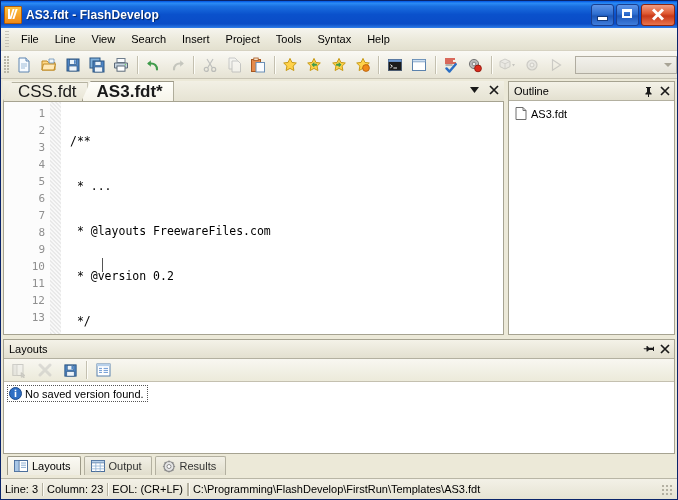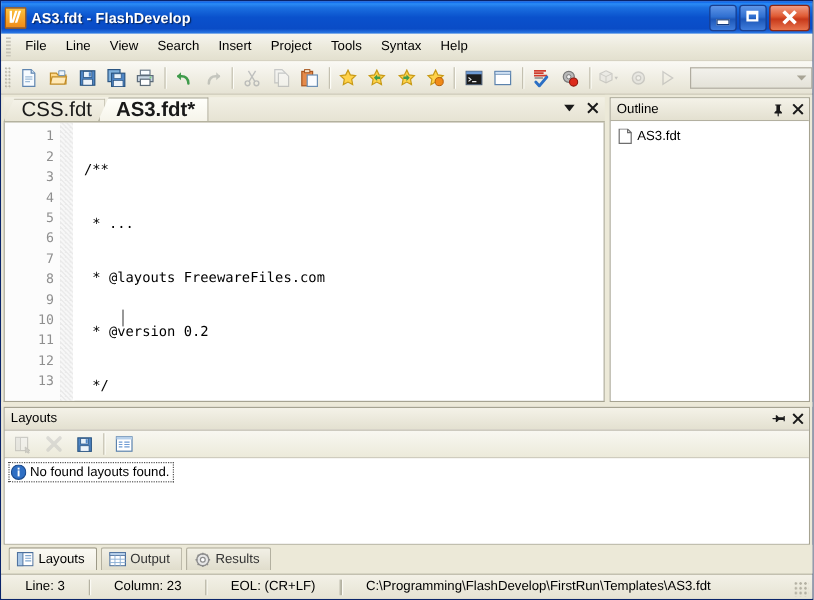--- a/index.html
+++ b/index.html
@@ -211,21 +211,21 @@
     border-radius:2px 2px 0 0;
   }
   .btab.active{background:linear-gradient(to bottom,#fbfaf4,#eeece1);color:#000;border-color:#9c9987;}
 
   
   .statusbar{
     height:20px;flex:0 0 20px;display:flex;align-items:center;
     background:linear-gradient(to bottom,#f3f1e7,#e6e3d3);
     border-top:1px solid #b9b6a6;font-size:11px;color:#000;position:relative;
   }
-  .st-cell{padding:0 20px;white-space:nowrap;display:flex;align-items:center;height:100%;}
+  .st-cell{padding:0 4px;white-space:nowrap;display:flex;align-items:center;height:100%;}
   .st-div{width:1px;height:13px;background:#b5b2a2;box-shadow:1px 0 0 #fbfaf4;}
   .grip-corner{
     position:absolute;right:3px;bottom:2px;width:12px;height:12px;
     background-image:radial-gradient(circle at 1.2px 1.2px,#a9a698 1px,transparent 1.2px);
     background-size:4px 4px;opacity:.85;
   }
 </style>
 </head>
 <body>
 
@@ -562,21 +562,21 @@
 
       <div class="layout-body">
         <div class="info-row">
           <span>
             <svg width="13" height="13" viewBox="0 0 13 13">
                 <circle cx="6.5" cy="6.5" r="6" fill="#2f6fc4" stroke="#1b4a8c" stroke-width="1"></circle>
                 <rect x="5.7" y="5" width="1.6" height="5" fill="#fff"></rect>
                 <rect x="5.7" y="2.7" width="1.6" height="1.6" fill="#fff"></rect>
               </svg>
           </span>
-          <span>No found layouts found.</span>
+          <span>No saved version found.</span>
         </div>
       </div>
     </div>
 
     <div class="bottom-tabs">
       <div class="btab active">
         <span>
           <svg width="14" height="12" viewBox="0 0 14 12">
               <rect x=".5" y=".5" width="13" height="11" fill="#fff" stroke="#4b6f9c" stroke-width="1"></rect>
               <rect x=".5" y=".5" width="4.6" height="11" fill="#a8c6e6" stroke="#4b6f9c" stroke-width=".8"></rect>

